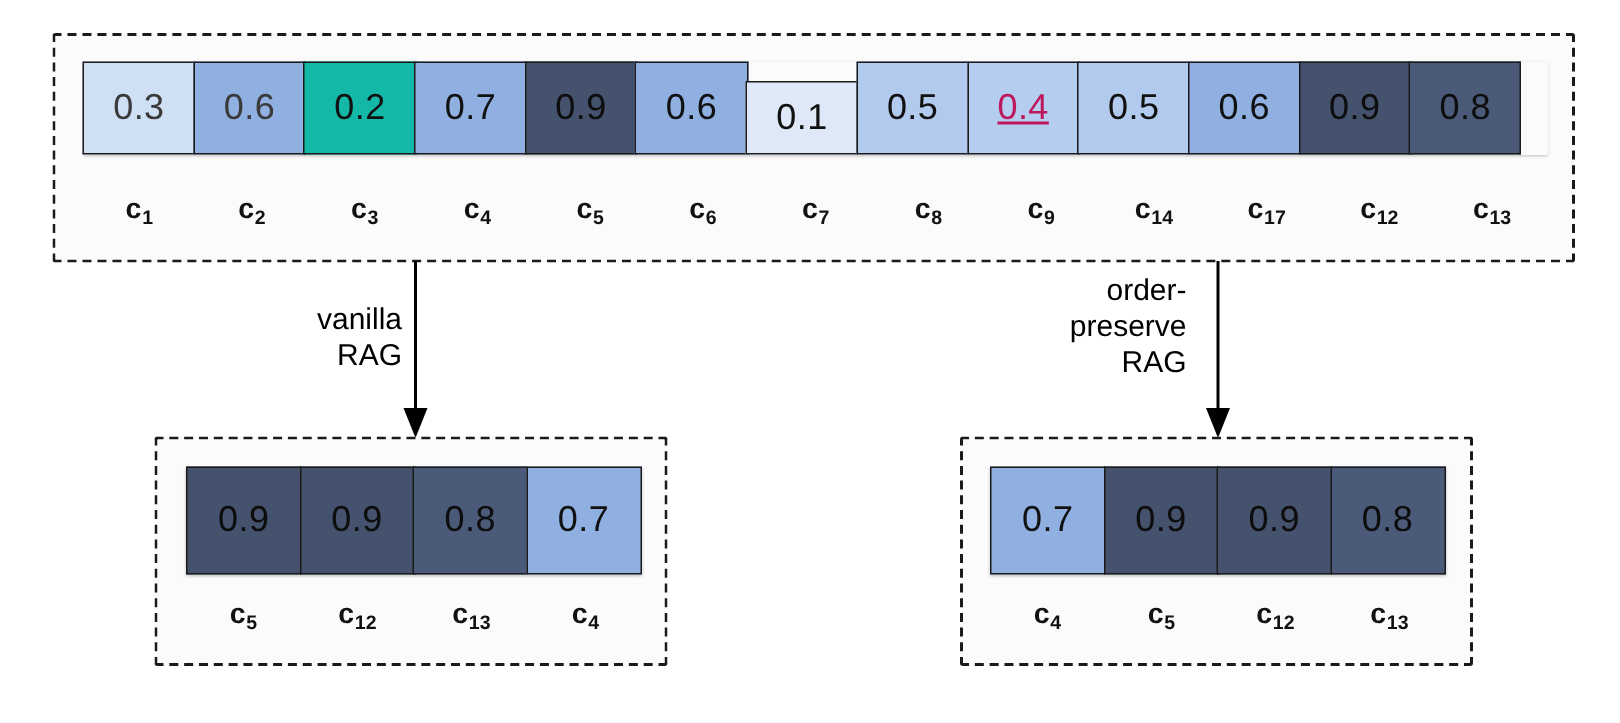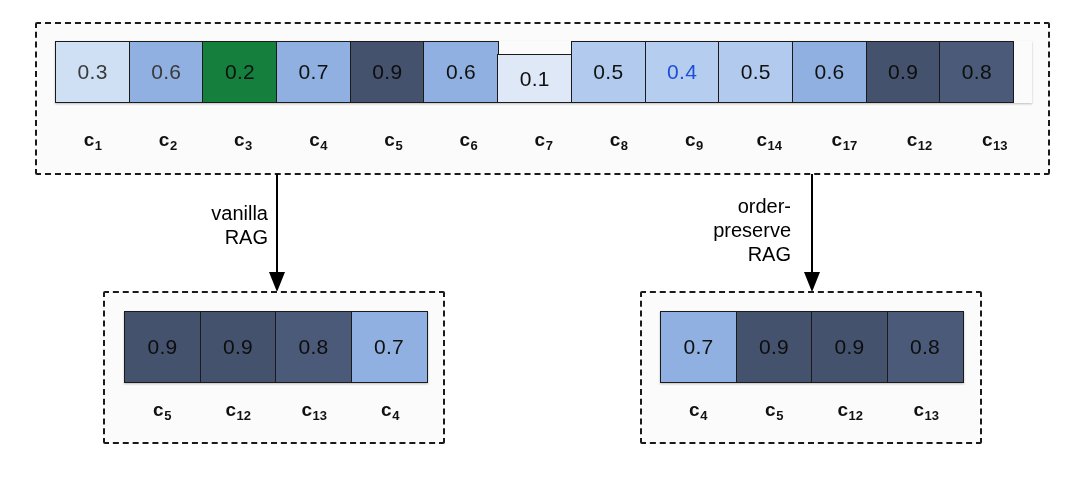--- a/index.html
+++ b/index.html
@@ -59,21 +59,21 @@
     box-shadow: 0 1px 2px rgba(0,0,0,0.25);
   }
 
   .cell {
     box-sizing: border-box;
     border: 1.5px solid #1a1a1a;
     margin-left: -1.5px;
     display: flex;
     align-items: center;
     justify-content: center;
-    font-size: 21px;
+    font-size: 24px;
     color: #111111;
     letter-spacing: 0.3px;
   }
   .cell:first-child {
     margin-left: 0;
   }
 
   
   .label-row {
     position: absolute;
@@ -162,42 +162,42 @@
     white-space: pre-line;
   }
   #vanilla-caption {
     left: 150px;
     top: 201px;
     width: 118px;
     text-align: right;
   }
   #order-caption {
     left: 665px;
-    top: 194px;
+    top: 182px;
     width: 126px;
     text-align: right;
   }
 </style>
 </head>
 <body>
 
 <div id="figure">
 
   <div class="dashed-box" id="top-box"></div>
 
   <div class="strip" id="top-strip">
       <div class="cell" style="background: rgb(207, 224, 245); color: rgb(58, 58, 58);">0.3</div>
       <div class="cell" style="background: rgb(143, 176, 224); color: rgb(58, 58, 58);">0.6</div>
-      <div class="cell" style="background: #15803d; color: rgb(17, 17, 17);">0.2</div>
+      <div class="cell" style="background: #14b8a6; color: rgb(17, 17, 17);">0.2</div>
       <div class="cell" style="background: rgb(143, 176, 224); color: rgb(17, 17, 17);">0.7</div>
       <div class="cell" style="background: rgb(69, 82, 110); color: rgb(13, 13, 13);">0.9</div>
       <div class="cell" style="background: rgb(143, 176, 224); color: rgb(17, 17, 17);">0.6</div>
       <div class="cell" style="background: rgb(223, 232, 247); color: rgb(17, 17, 17); margin-top: 13px;">0.1</div>
       <div class="cell" style="background: rgb(178, 202, 237); color: rgb(17, 17, 17);">0.5</div>
-      <div class="cell" style="background: rgb(181, 205, 238); color: #1d4ed8;">0.4</div>
+      <div class="cell" style="background: rgb(181, 205, 238); color: #be185d; text-decoration: underline;">0.4</div>
       <div class="cell" style="background: rgb(178, 202, 237); color: rgb(17, 17, 17);">0.5</div>
       <div class="cell" style="background: rgb(143, 176, 224); color: rgb(17, 17, 17);">0.6</div>
       <div class="cell" style="background: rgb(69, 82, 110); color: rgb(13, 13, 13);">0.9</div>
       <div class="cell" style="background: rgb(74, 90, 120); color: rgb(13, 13, 13);">0.8</div>
     </div>
 
   <div class="label-row" id="top-labels">
       <div class="chunk-label">
         <span>c</span>
         <span class="sub">1</span>

